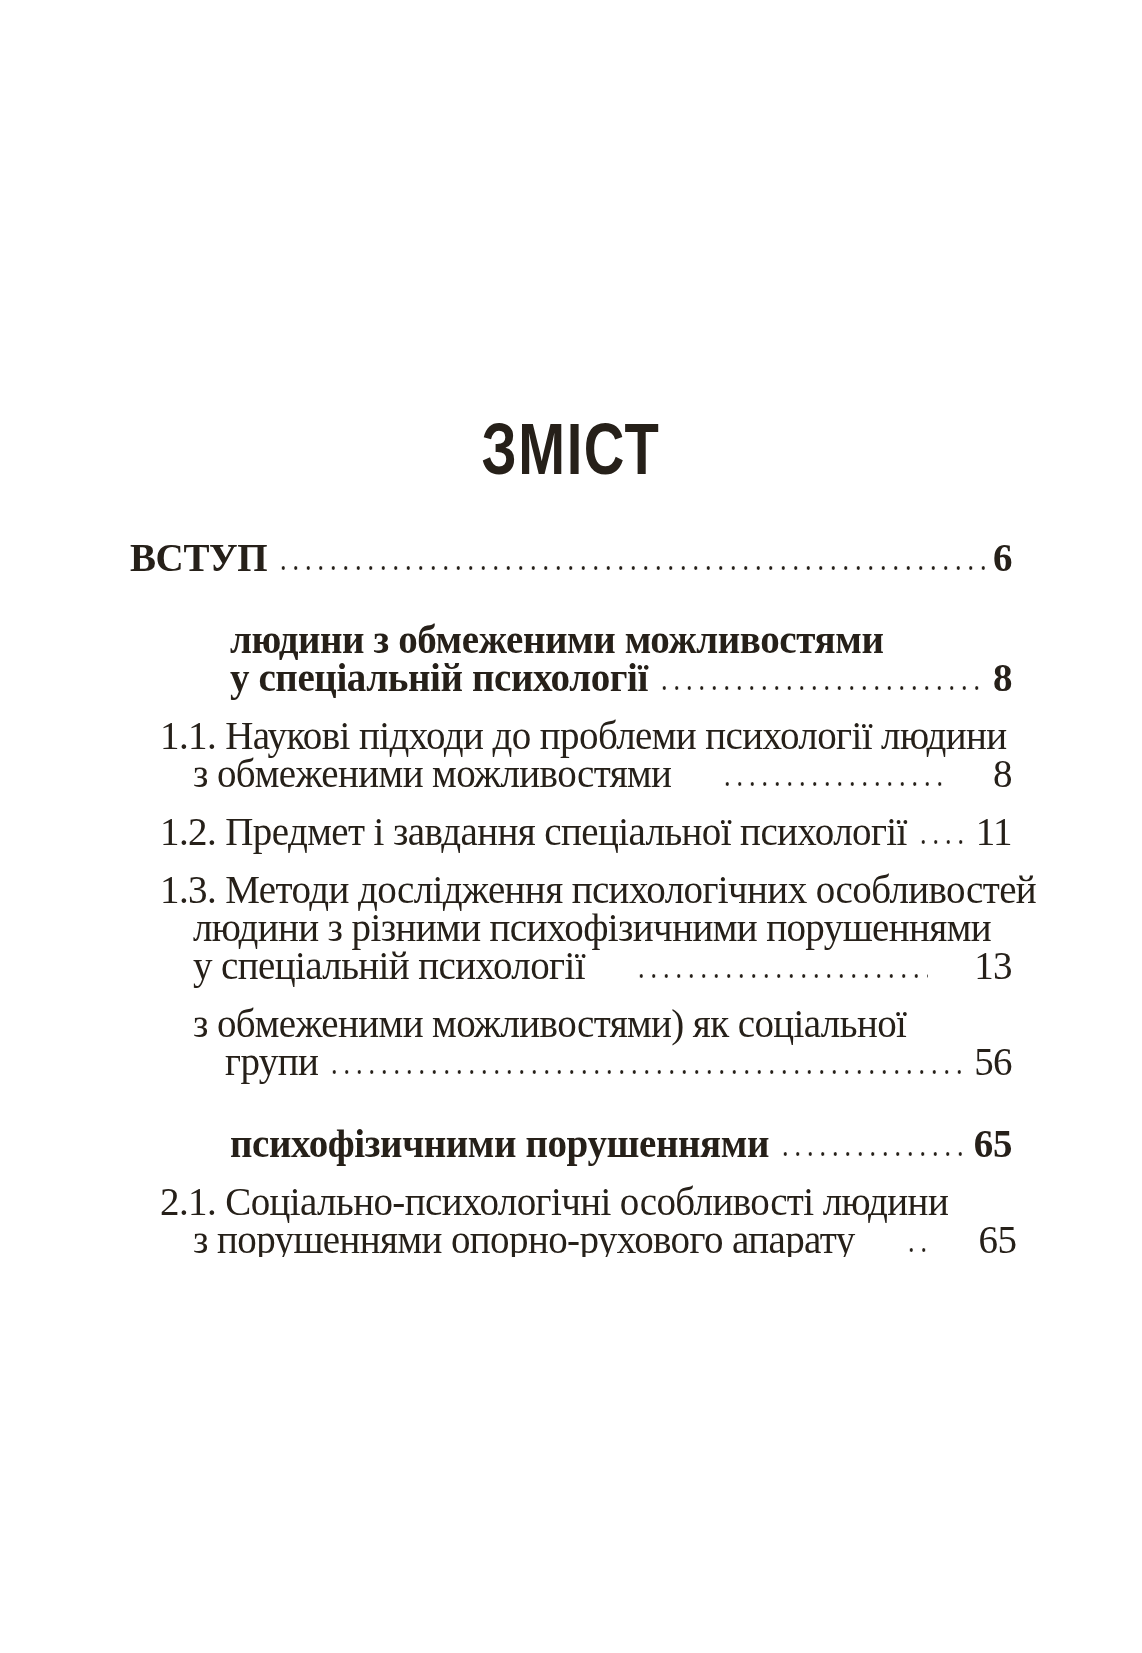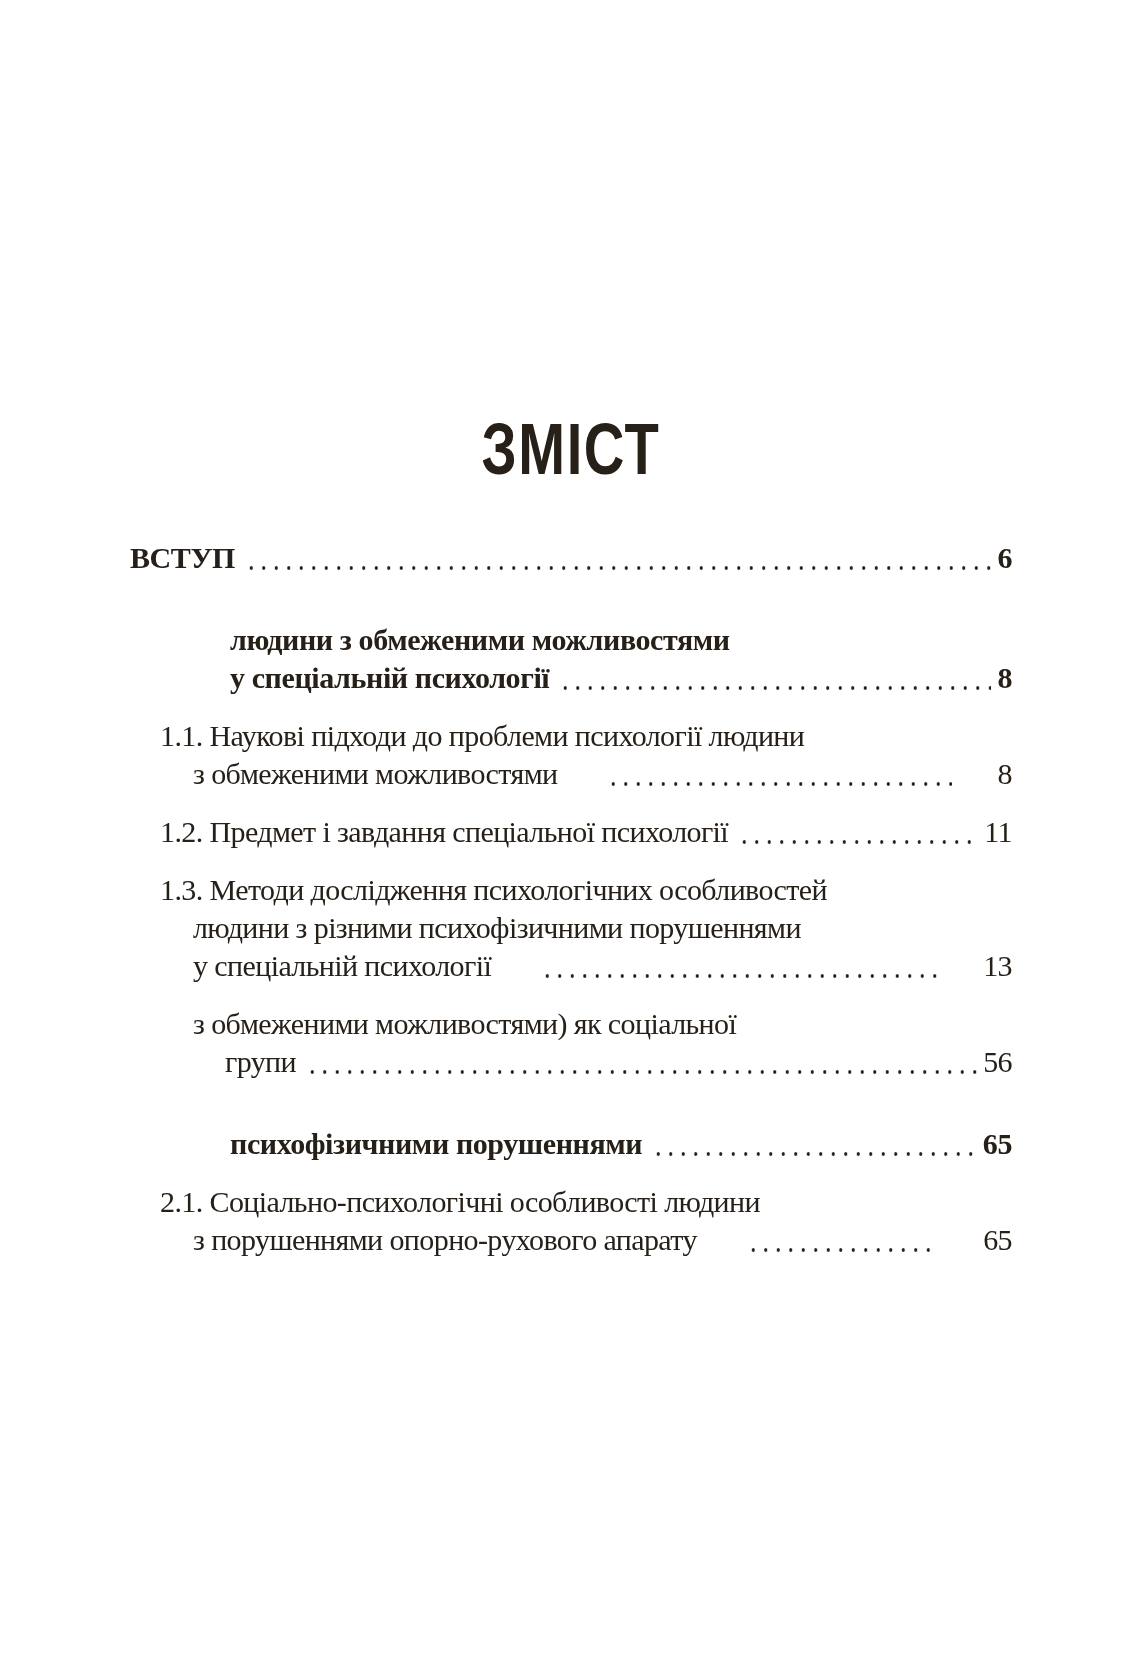--- a/index.html
+++ b/index.html
@@ -17,21 +17,21 @@
   .toc-title {
     margin: 413px 0 54px 0;
     text-align: center;
     font-family: "Liberation Sans", sans-serif;
     font-weight: bold;
     font-size: 72px;
     line-height: 72px;
     letter-spacing: 2px;
     transform: scaleX(0.78);
   }
-  .toc { font-size: 30px; }
+  .toc { font-size: 39px; }
   .entry { margin-top: 20px; }
   .entry.sect { margin-top: 44px; }
   .toc > .entry:first-child { margin-top: 0; }
   .entry.chapter { font-weight: bold; letter-spacing: -0.4px; }
   .entry.item { font-weight: normal; letter-spacing: -0.6px; }
   .line {
     display: flex;
     align-items: stretch;
     line-height: 38px;
     white-space: pre;

